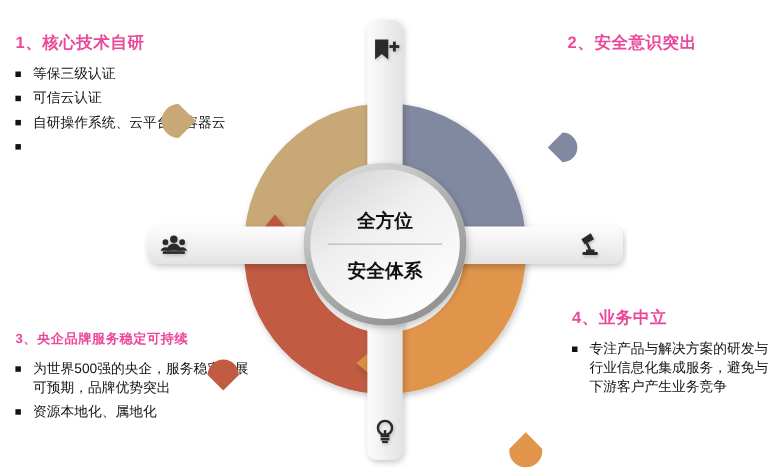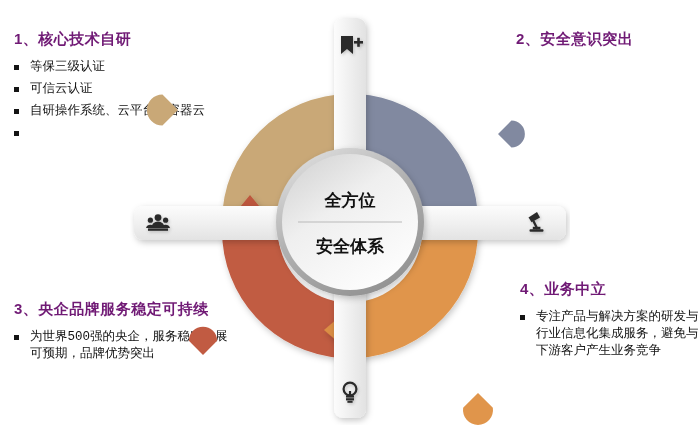--- a/index.html
+++ b/index.html
@@ -7,36 +7,36 @@
     width:700px;height:433px;position:relative;overflow:hidden;
     background:#ffffff;
     font-family:"Liberation Sans","DejaVu Sans",sans-serif;
     color:#1a1a1a;
   }
   .stage{position:absolute;inset:0;}
 
   
   .block{position:absolute;}
   .block-title{
-    font-size:15px;font-weight:bold;color:#701a75;
+    font-size:15px;font-weight:bold;color:#ec4899;
     letter-spacing:.5px;margin:0 0 10px 0;white-space:nowrap;
   }
-  .bullets{list-style:none;margin:0;padding:0;font-family:Liberation Mono, monospace;}
+  .bullets{list-style:none;margin:0;padding:0;}
   .bullets li{
     position:relative;padding-left:16px;
     font-size:12.5px;line-height:17px;color:#111;margin-bottom:5px;
   }
   .bullets li .bsq{
     position:absolute;left:0;top:6px;width:5px;height:5px;background:#141414;
   }
 
   #block-1{left:14px;top:30px;width:210px;}
   #block-2{left:516px;top:30px;width:175px;}
   #block-3{left:14px;top:300px;width:215px;}
-  #block-3 .block-title{font-size:15px;}
+  #block-3 .block-title{font-size:12px;}
   #block-4{left:520px;top:280px;width:180px;}
 
   
   .diagram{position:absolute;left:130px;top:10px;width:440px;height:415px;}
   .diagram svg{display:block;}
 </style>
 </head>
 <body>
 
 <div class="stage">
@@ -54,20 +54,21 @@
   <div class="block" id="block-2">
     <div class="block-title">2、安全意识突出</div>
     <ul class="bullets">
     </ul>
   </div>
 
   <div class="block" id="block-3">
     <div class="block-title">3、央企品牌服务稳定可持续</div>
     <ul class="bullets">
       <li><span class="bsq"></span><span>为世界500强的央企，服务稳定发展可预期，品牌优势突出</span></li>
+      <li><span class="bsq"></span><span>资源本地化、属地化</span></li>
     </ul>
   </div>
 
   <div class="block" id="block-4">
     <div class="block-title">4、业务中立</div>
     <ul class="bullets">
       <li><span class="bsq"></span><span>专注产品与解决方案的研发与行业信息化集成服务，避免与下游客户产生业务竞争</span></li>
     </ul>
   </div>
 

